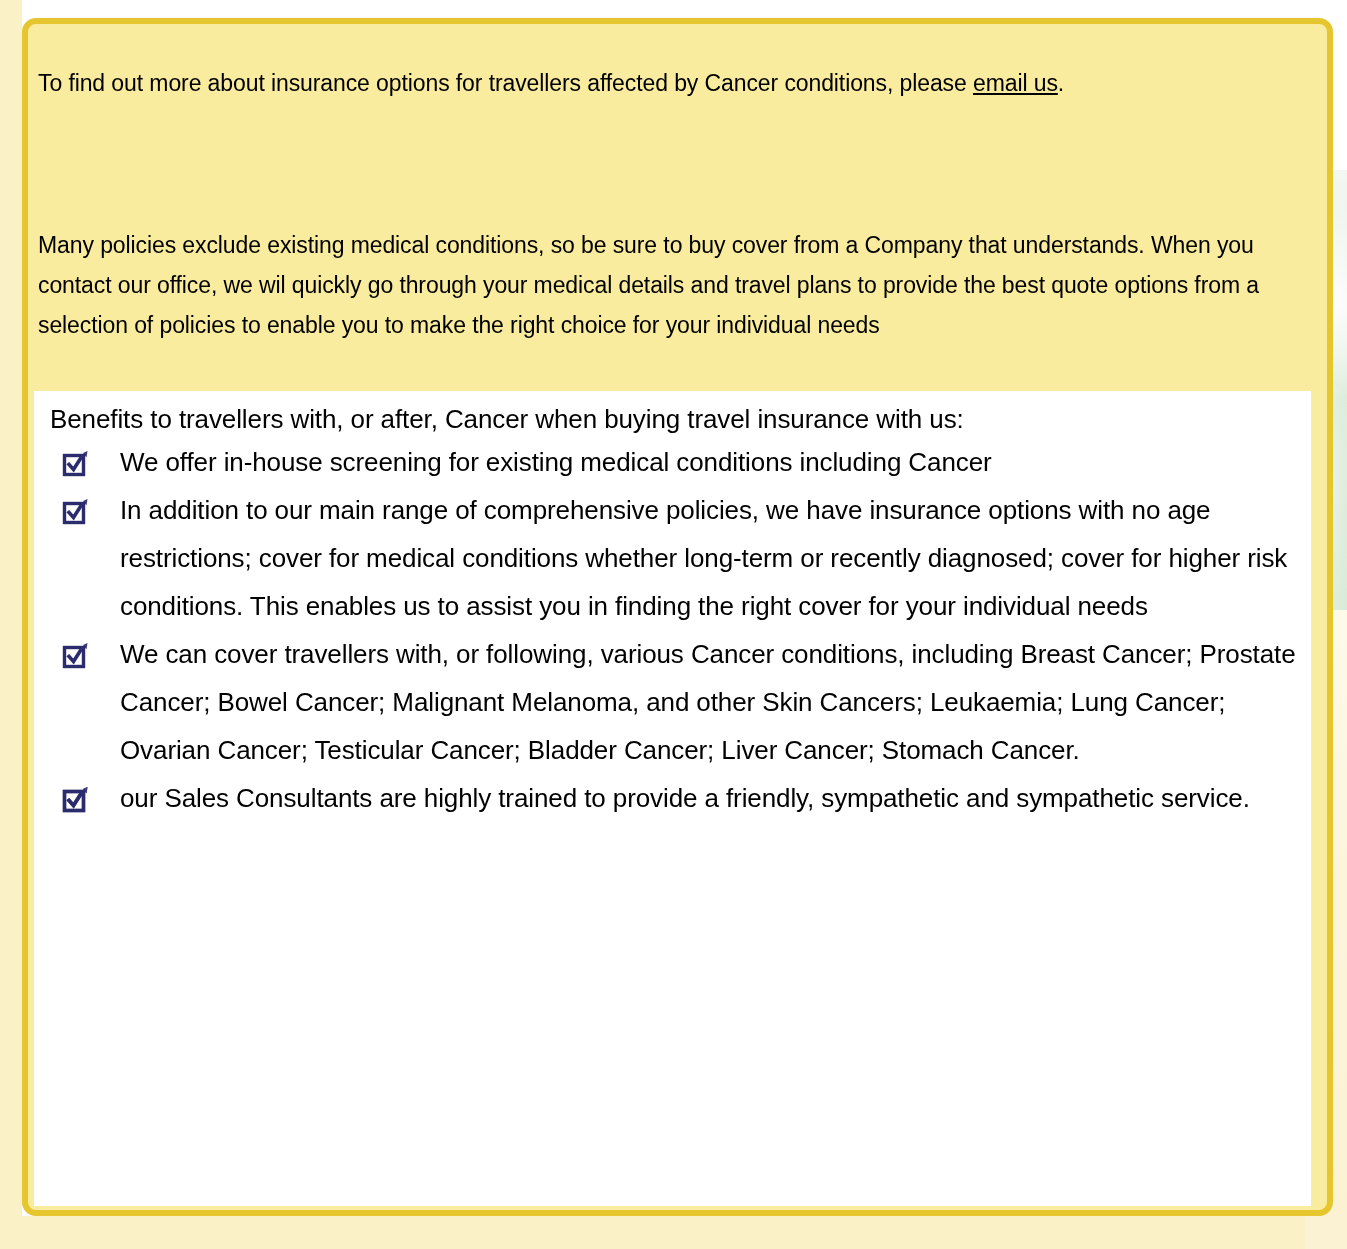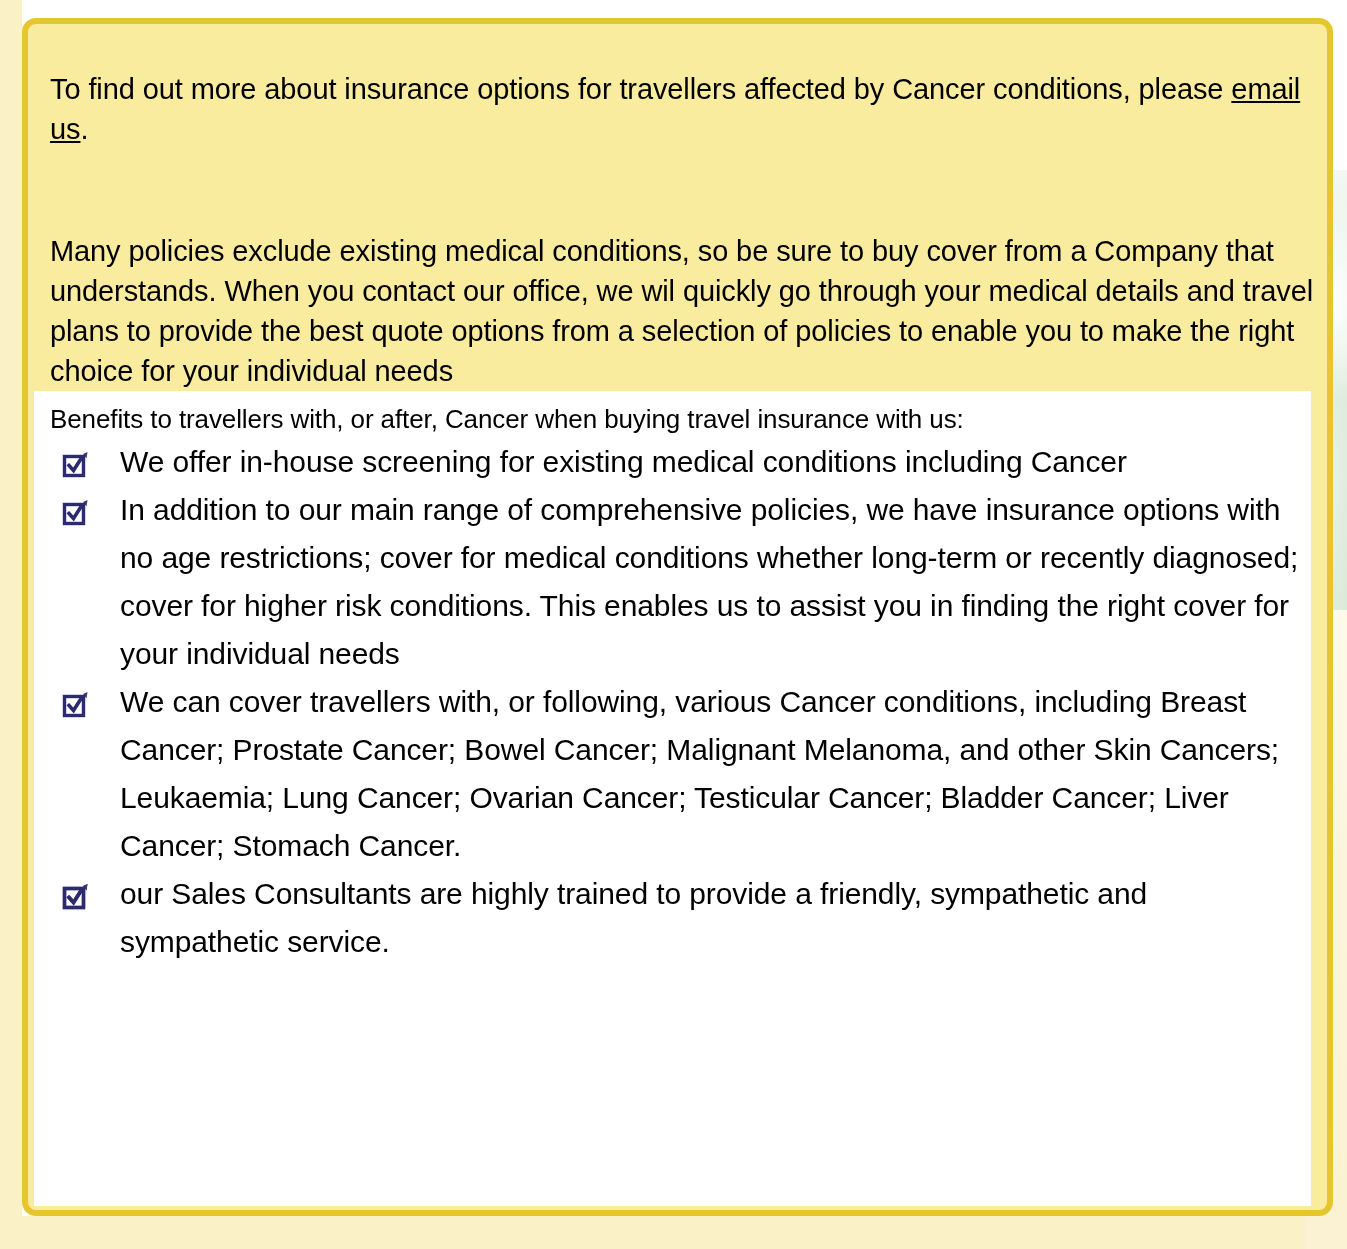--- a/index.html
+++ b/index.html
@@ -85,24 +85,23 @@
     background: #ffffff;
     z-index: 1;
   }
 
   
   .intro {
     position: absolute;
     left: 10px;
     right: 10px;
     color: #000000;
-    font-size: 29px;
+    font-size: 23px;
     line-height: 40px;
     letter-spacing: -0.1px;
-    margin-left: 12px;
   }
   #intro-para-1 { top: 16px; }
   #intro-para-2 { top: 178px; }
 
   a.inline-link {
     color: #000000;
     text-decoration: underline;
   }
   .italic { }
 
@@ -127,21 +126,21 @@
     letter-spacing: -0.1px;
   }
   ul#benefits-list {
     list-style: none;
     margin: 0;
     padding: 0;
   }
   li.benefit-item {
     position: relative;
     padding-left: 72px;
-    font-size: 30px;
+    font-size: 26px;
     line-height: 48px;
     color: #000000;
     letter-spacing: -0.1px;
   }
   li.benefit-item .bullet-icon {
     position: absolute;
     left: 14px;
     top: 9px;
     width: 30px;
     height: 30px;

